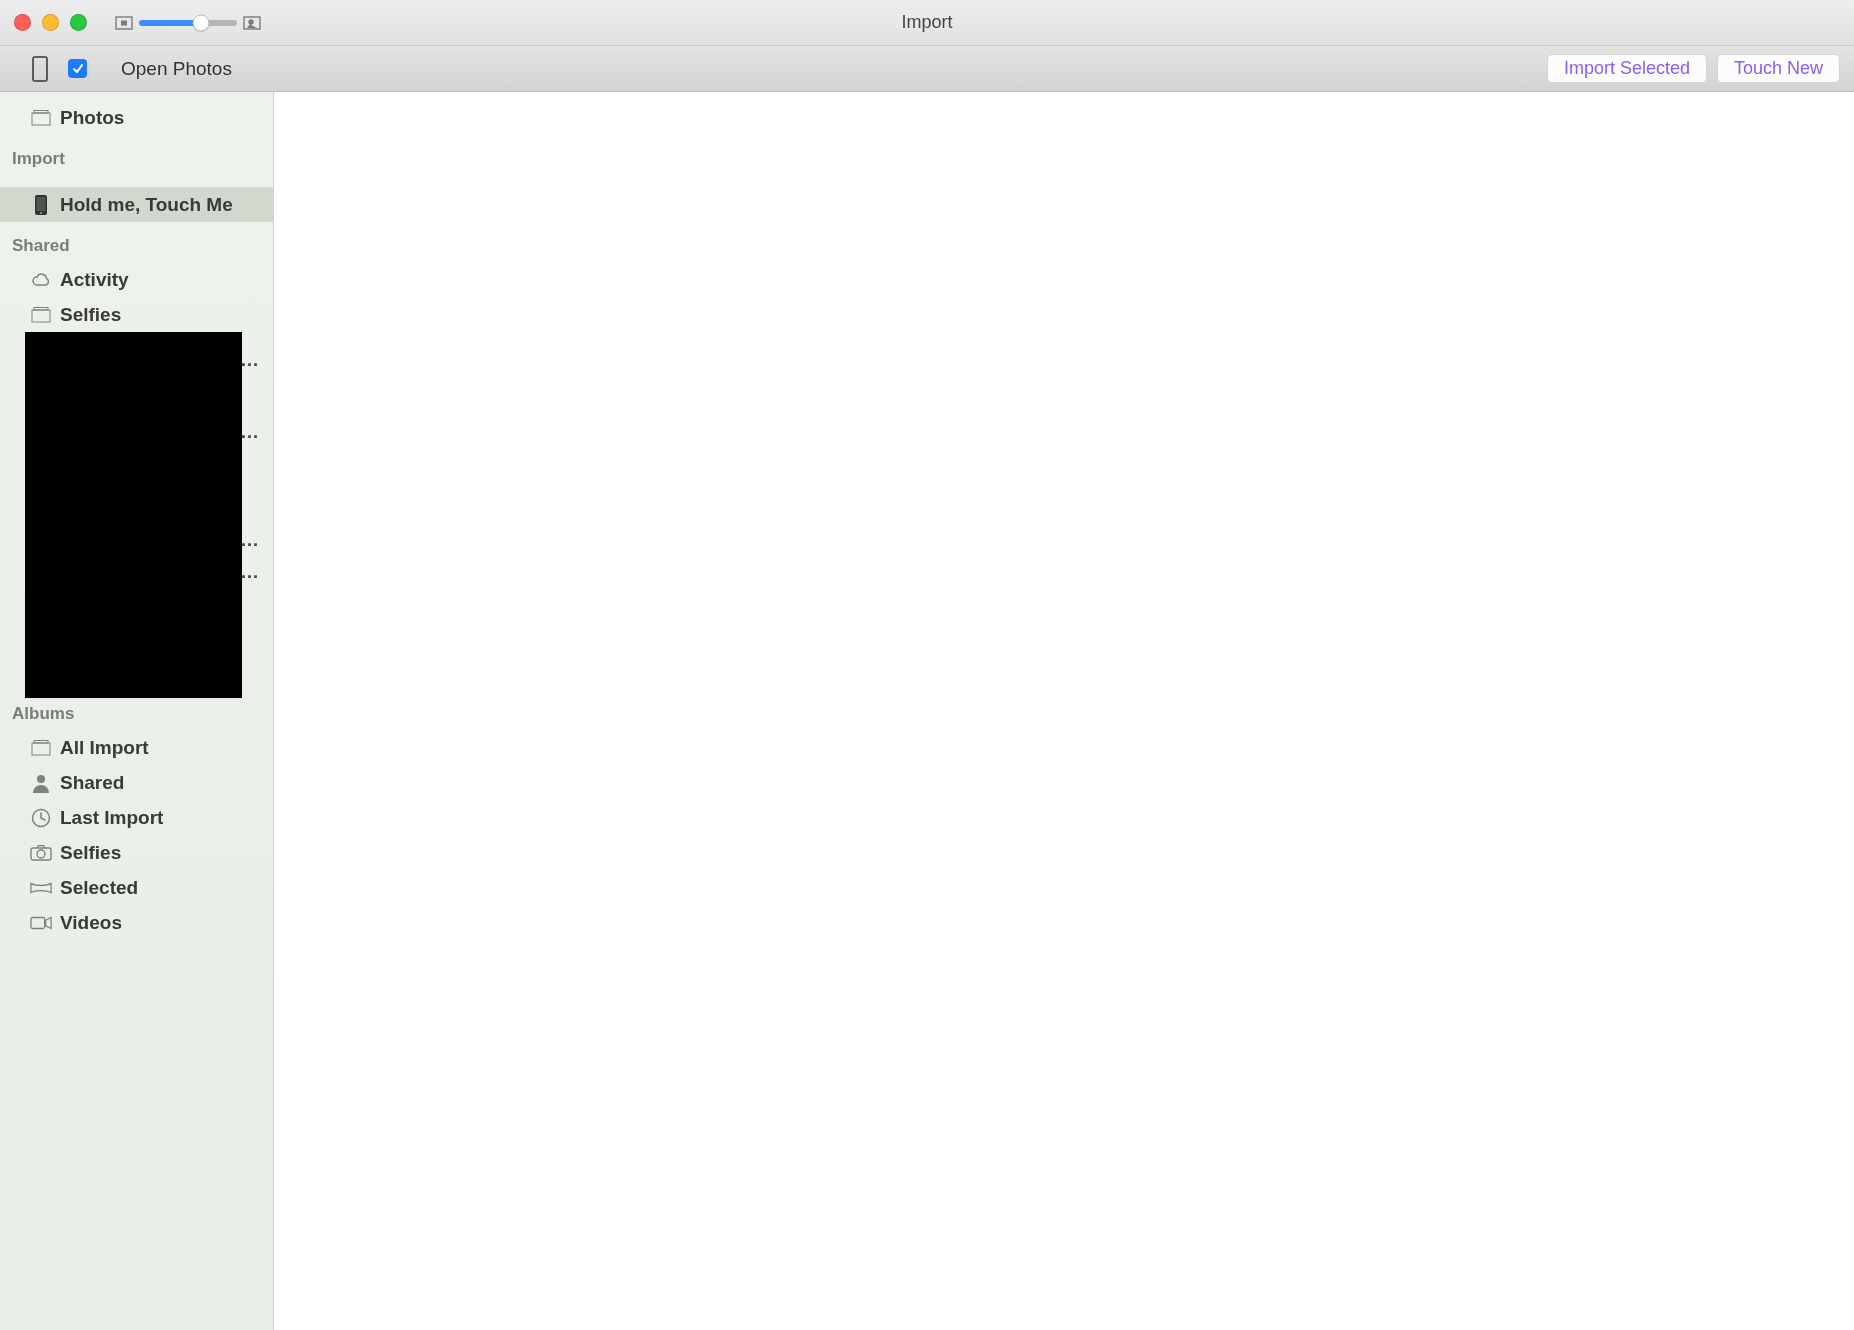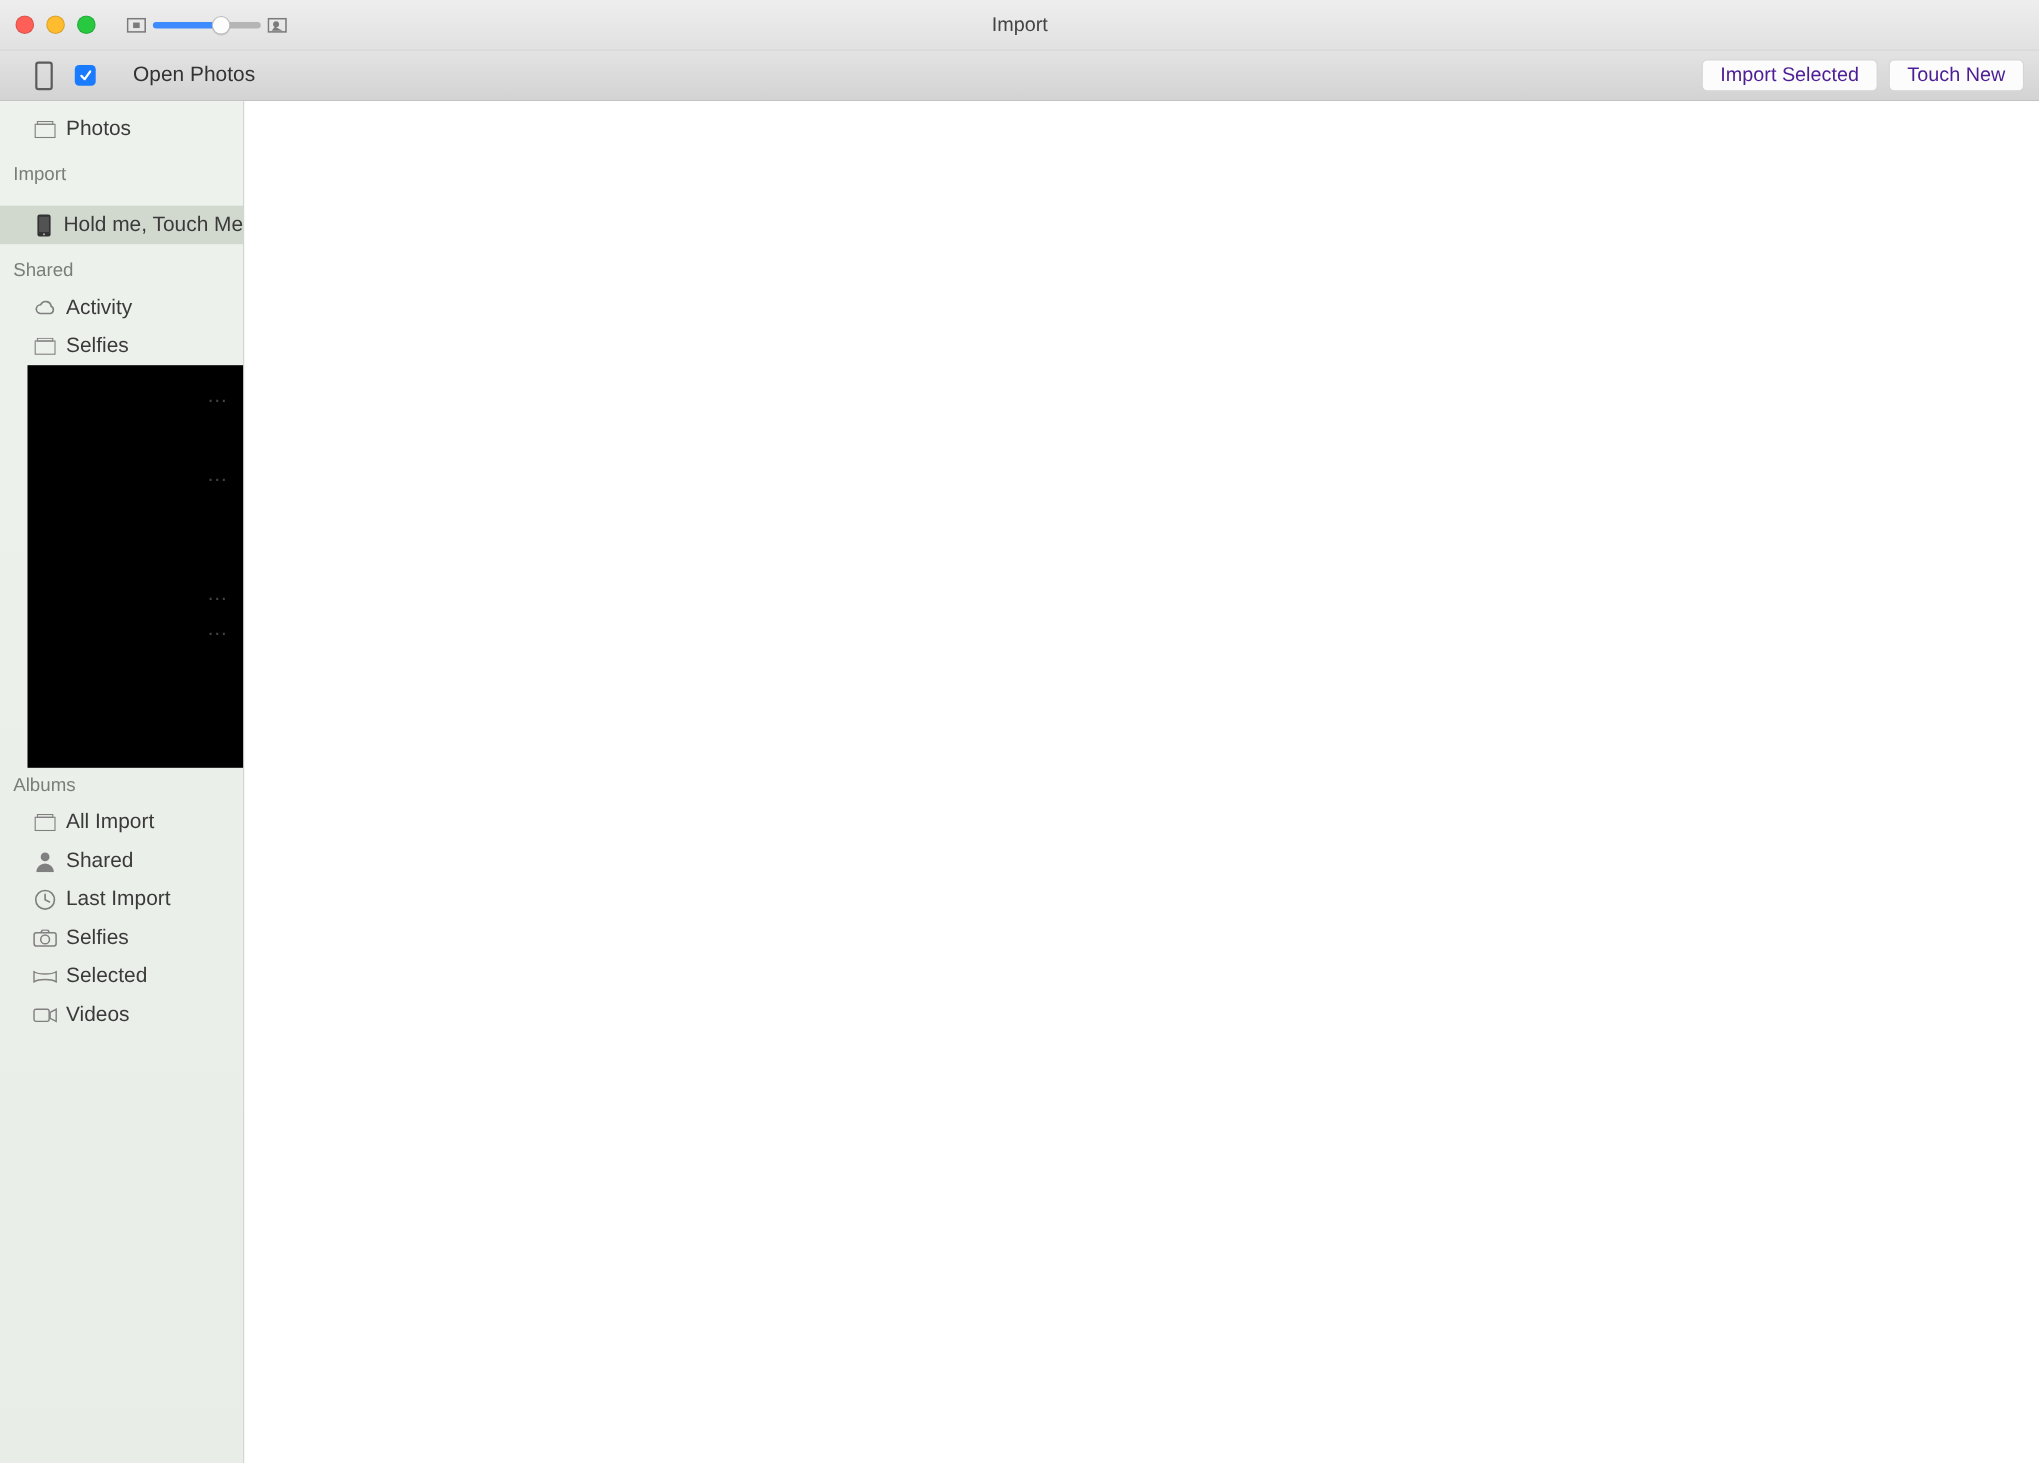--- a/index.html
+++ b/index.html
@@ -102,40 +102,41 @@
   .tb-label { font-size: 19px; color: #333; margin-left: 24px; }
 
   .tb-spacer { flex: 1; }
 
   .tb-button {
     height: 29px;
     padding: 0 16px;
     border: 1px solid #d5d5d6;
     border-radius: 5px;
     background: #fcfcfc;
-    color: #4c1d95;
+    color: #8b5cf6;
     font-size: 18px;
     display: flex;
     align-items: center;
     cursor: default;
     box-shadow: 0 1px 0 rgba(255,255,255,.6) inset;
   }
 
   
   .body {
     display: flex;
     height: calc(100% - 92px);
   }
 
   .sidebar {
-    width: 222px;
+    width: 274px;
     background: linear-gradient(#eef2ec, #e8ede7);
     border-right: 1px solid #cfd1ce;
     overflow: hidden;
     position: relative;
+    font-weight: bold;
   }
 
   .main {
     flex: 1;
     background: #fff;
   }
 
   .sb-item {
     display: flex;
     align-items: center;

